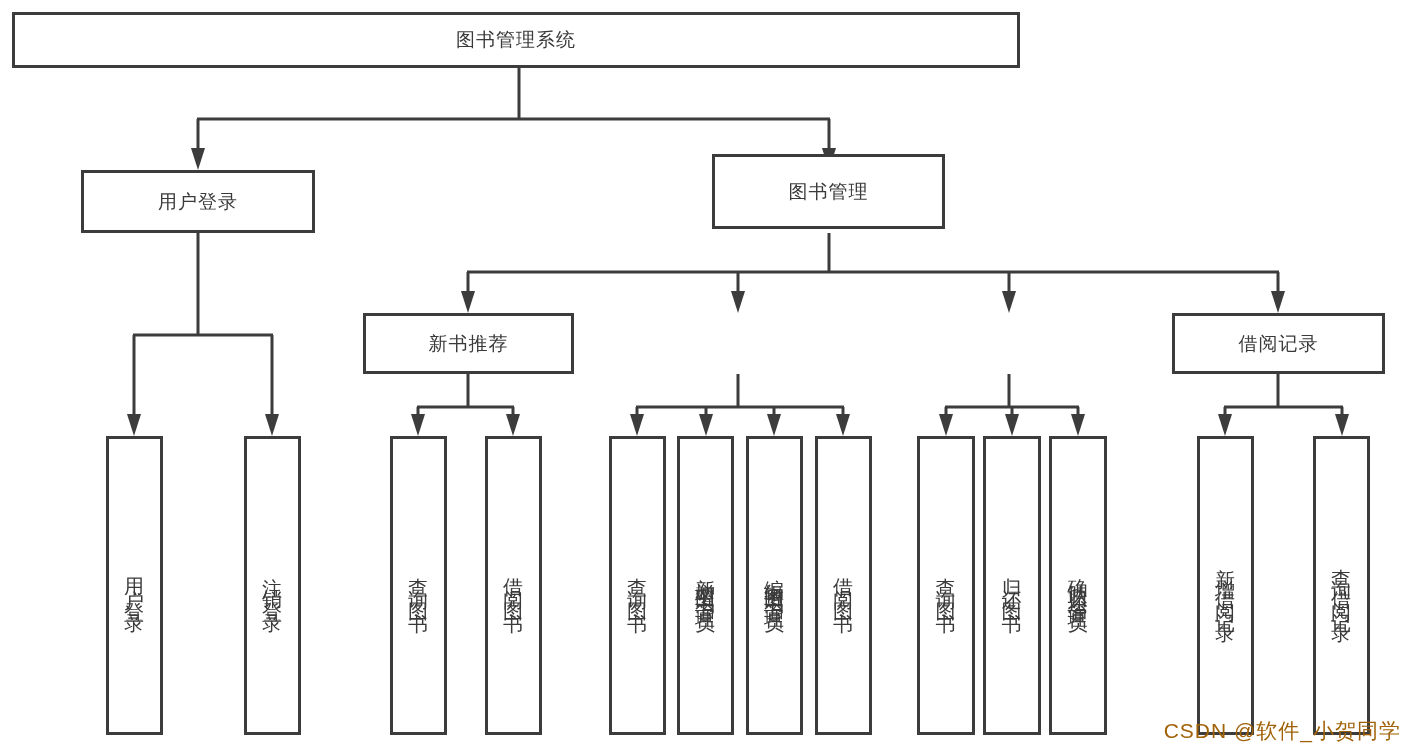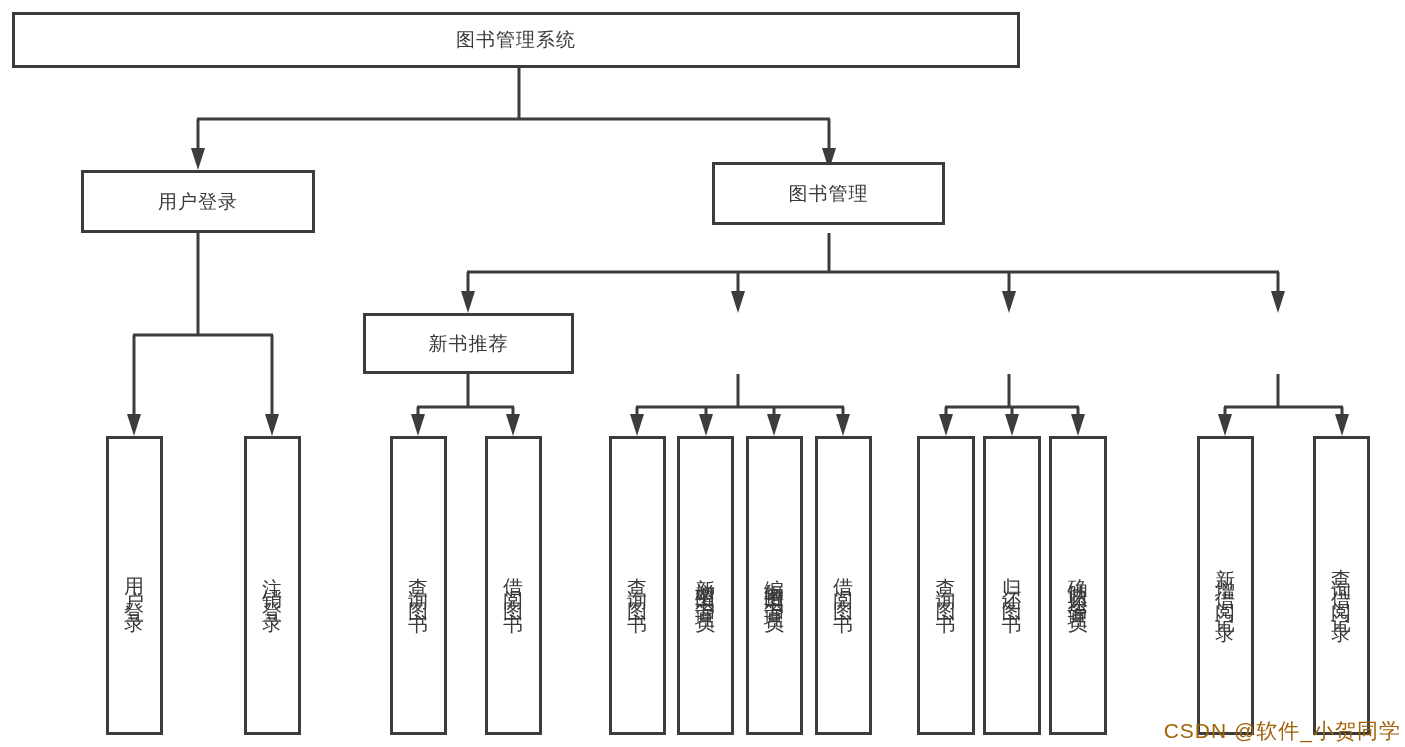--- a/index.html
+++ b/index.html
@@ -91,26 +91,29 @@
     </g>
   </svg>
 
   <div class="box hbox root" style="left:12px;top:12px;width:1008px;height:56px">
     <span>图书管理系统</span>
   </div>
 
   <div class="box hbox" style="left:81px;top:170px;width:234px;height:63px">
     <span>用户登录</span>
   </div>
-  <div class="box hbox" style="left:712px;top:162px;width:233px;height:63px">
+  <div class="box hbox" style="left:712px;top:154px;width:233px;height:75px">
     <span>图书管理</span>
   </div>
 
   <div class="box hbox" style="left:363px;top:313px;width:211px;height:61px">
     <span>新书推荐</span>
+  </div>
+  <div class="box hbox" style="left:1172px;top:313px;width:213px;height:61px">
+    <span>借阅记录</span>
   </div>
 
   <div class="box vbox v-short" style="left:106px;top:436px;width:57px;height:299px">
     <span>用户登录</span>
   </div>
   <div class="box vbox v-short" style="left:244px;top:436px;width:57px;height:299px">
     <span>注销登录</span>
   </div>
 
   <div class="box vbox v-short" style="left:390px;top:436px;width:57px;height:299px">

